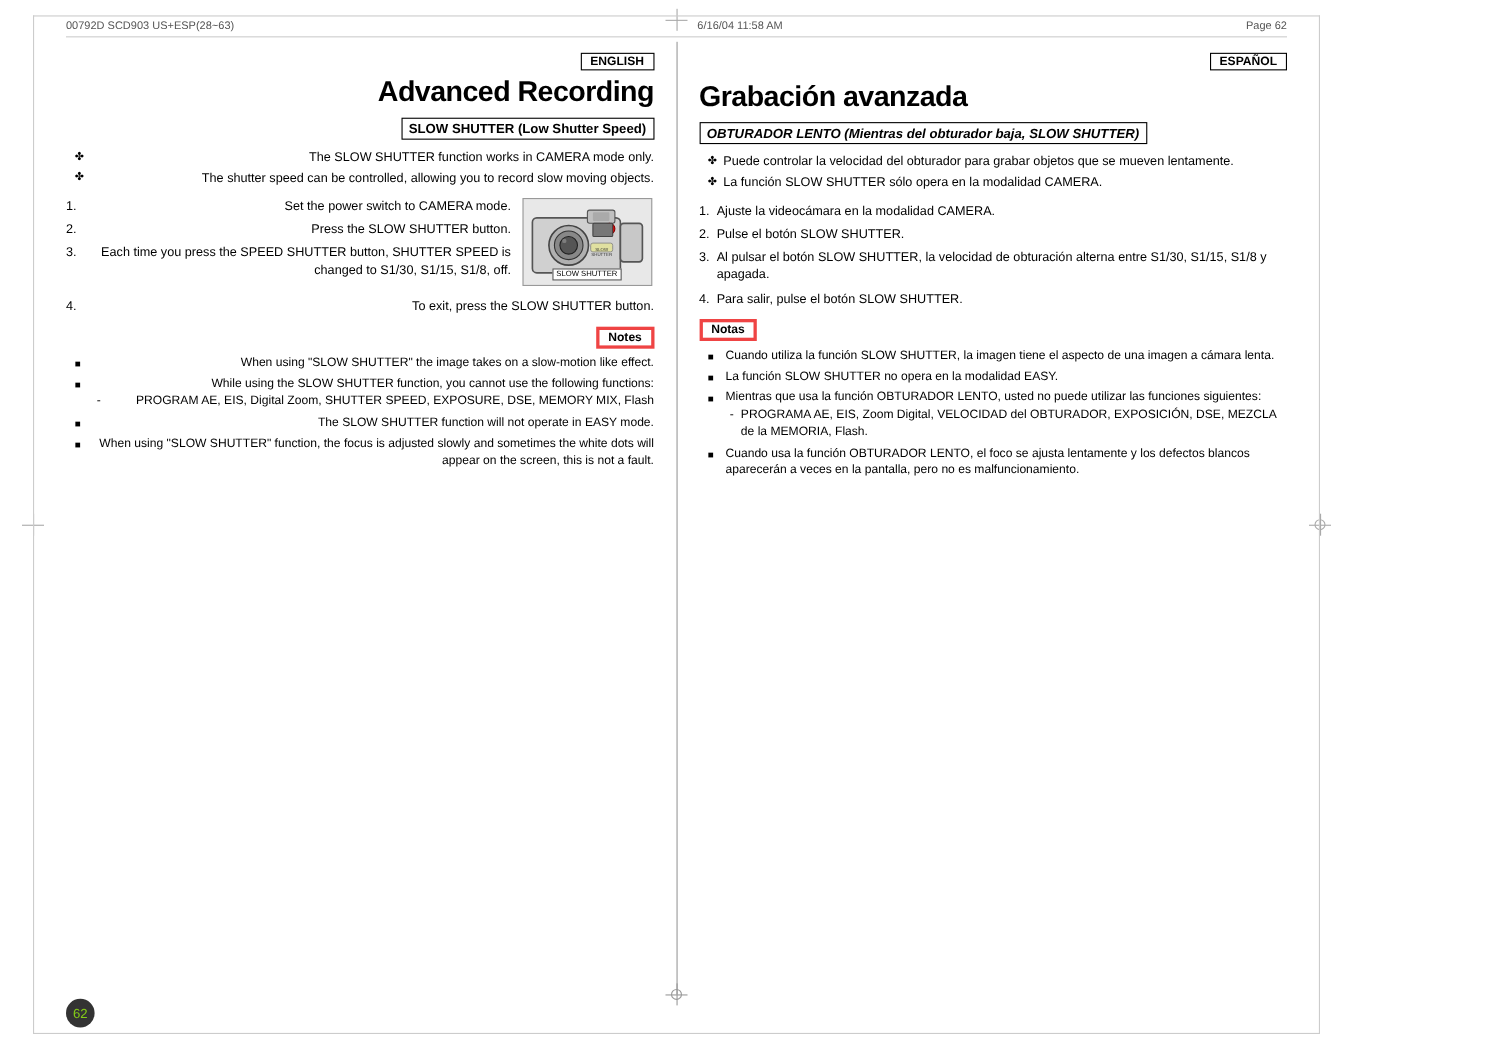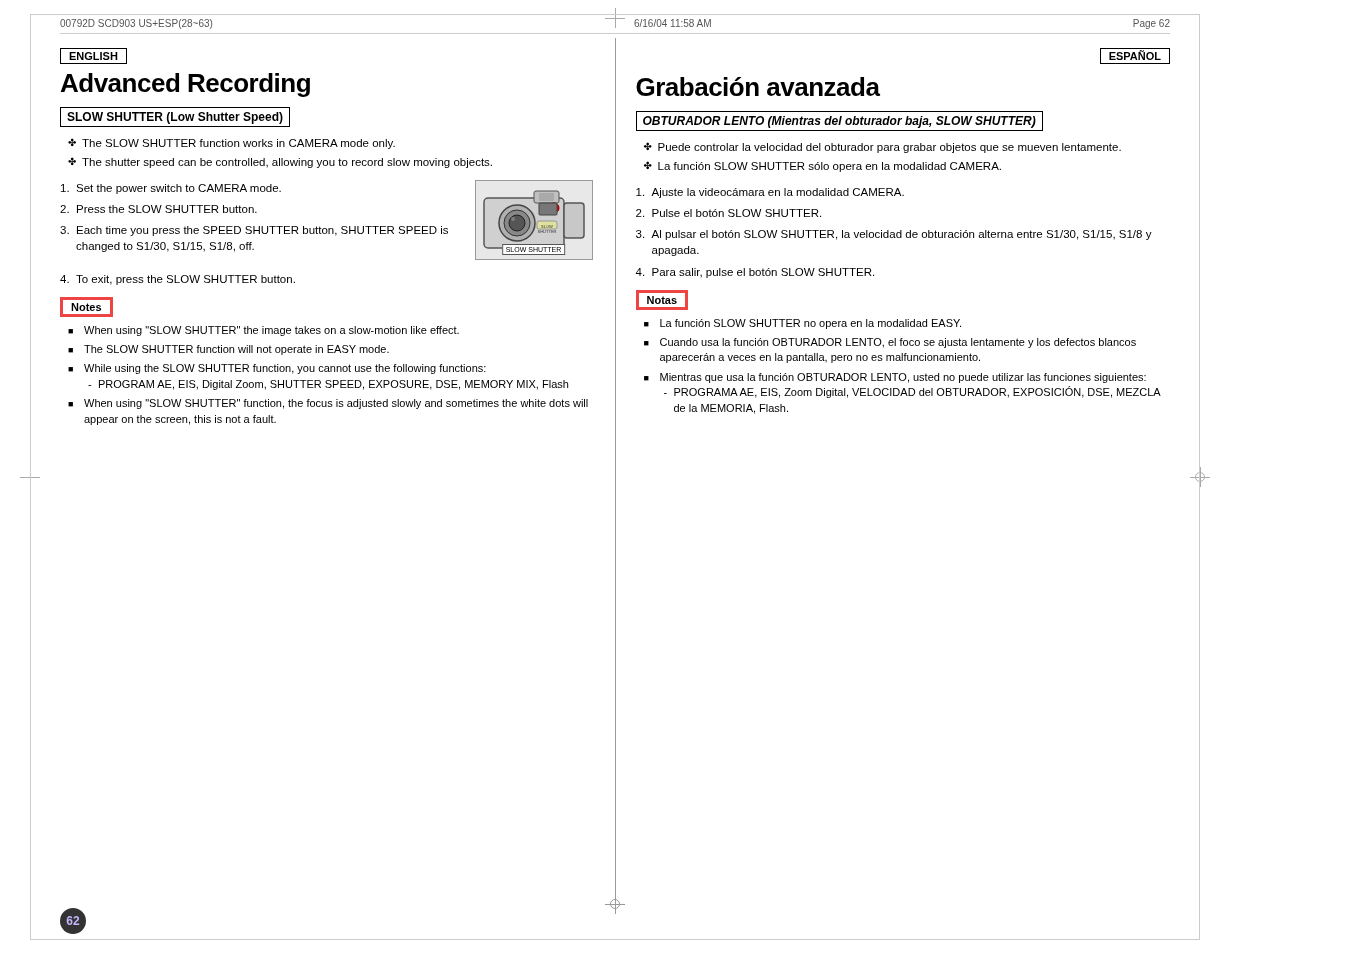--- a/index.html
+++ b/index.html
@@ -40,20 +40,21 @@
       height: calc(100% - 50px);
       gap: 0;
     }
 
     
     .left-col {
       flex: 1;
       padding-right: 20px;
       border-right: 1px solid #999;
       padding-top: 10px;
+      text-align: right;
     }
 
     
     .right-col {
       flex: 1;
       padding-left: 20px;
       padding-top: 10px;
     }
 
     
@@ -222,29 +223,29 @@
       position: absolute;
       left: 4px;
     }
 
     
     .page-number {
       position: absolute;
       bottom: 20px;
       left: 60px;
       background: #333;
-      color: #c4b5fd;
+      color: #84cc16;
       width: 26px;
       height: 26px;
       border-radius: 50%;
       display: flex;
       align-items: center;
       justify-content: center;
       font-size: 12px;
-      font-weight: bold;
+      font-weight: normal;
     }
 
     
     .slow-shutter-label {
       position: absolute;
       bottom: 4px;
       left: 50%;
       transform: translateX(-50%);
       font-size: 7px;
       background: #fff;
@@ -332,25 +333,25 @@
           <span class="step-num">4.</span>
           <span>To exit, press the SLOW SHUTTER button.</span>
         </li>
       </ol>
 
       
       <div style="margin-top:10px;">
         <div class="notes-box">Notes</div>
         <ul class="notes-list">
           <li>When using "SLOW SHUTTER" the image takes on a slow-motion like effect.</li>
-          <li>The SLOW SHUTTER function will not operate in EASY mode.</li>
           <li>
             <span>While using the SLOW SHUTTER function, you cannot use the following functions:</span>
             <span class="sub-dash">PROGRAM AE, EIS, Digital Zoom, SHUTTER SPEED, EXPOSURE, DSE, MEMORY MIX, Flash</span>
           </li>
+          <li>The SLOW SHUTTER function will not operate in EASY mode.</li>
           <li>When using "SLOW SHUTTER" function, the focus is adjusted slowly and sometimes the white dots will appear on the screen, this is not a fault.</li>
         </ul>
       </div>
     </div>
 
     <div class="right-col">
       
       <div style="display:flex; justify-content:flex-end; margin-bottom:4px;">
         <div class="lang-badge">ESPAÑOL</div>
       </div>
@@ -381,26 +382,27 @@
         <li>
           <span class="step-num">4.</span>
           <span>Para salir, pulse el botón SLOW SHUTTER.</span>
         </li>
       </ol>
 
       
       <div style="margin-top:10px;">
         <div class="notes-box">Notas</div>
         <ul class="notes-list">
+          <li>Cuando utiliza la función SLOW SHUTTER, la imagen tiene el aspecto de una imagen a cámara lenta.</li>
           <li>La función SLOW SHUTTER no opera en la modalidad EASY.</li>
-          <li>Cuando usa la función OBTURADOR LENTO, el foco se ajusta lentamente y los defectos blancos aparecerán a veces en la pantalla, pero no es malfuncionamiento.</li>
           <li>
             <span>Mientras que usa la función OBTURADOR LENTO, usted no puede utilizar las funciones siguientes:</span>
             <span class="sub-dash">PROGRAMA AE, EIS, Zoom Digital, VELOCIDAD del OBTURADOR, EXPOSICIÓN, DSE, MEZCLA de la MEMORIA, Flash.</span>
           </li>
+          <li>Cuando usa la función OBTURADOR LENTO, el foco se ajusta lentamente y los defectos blancos aparecerán a veces en la pantalla, pero no es malfuncionamiento.</li>
         </ul>
       </div>
     </div>
 
   </div>
 
   <div class="page-number">62</div>
 
   <div style="position:absolute; bottom:40px; left:50%; transform:translateX(-50%);">
     <div style="position:relative; width:20px; height:20px;">

